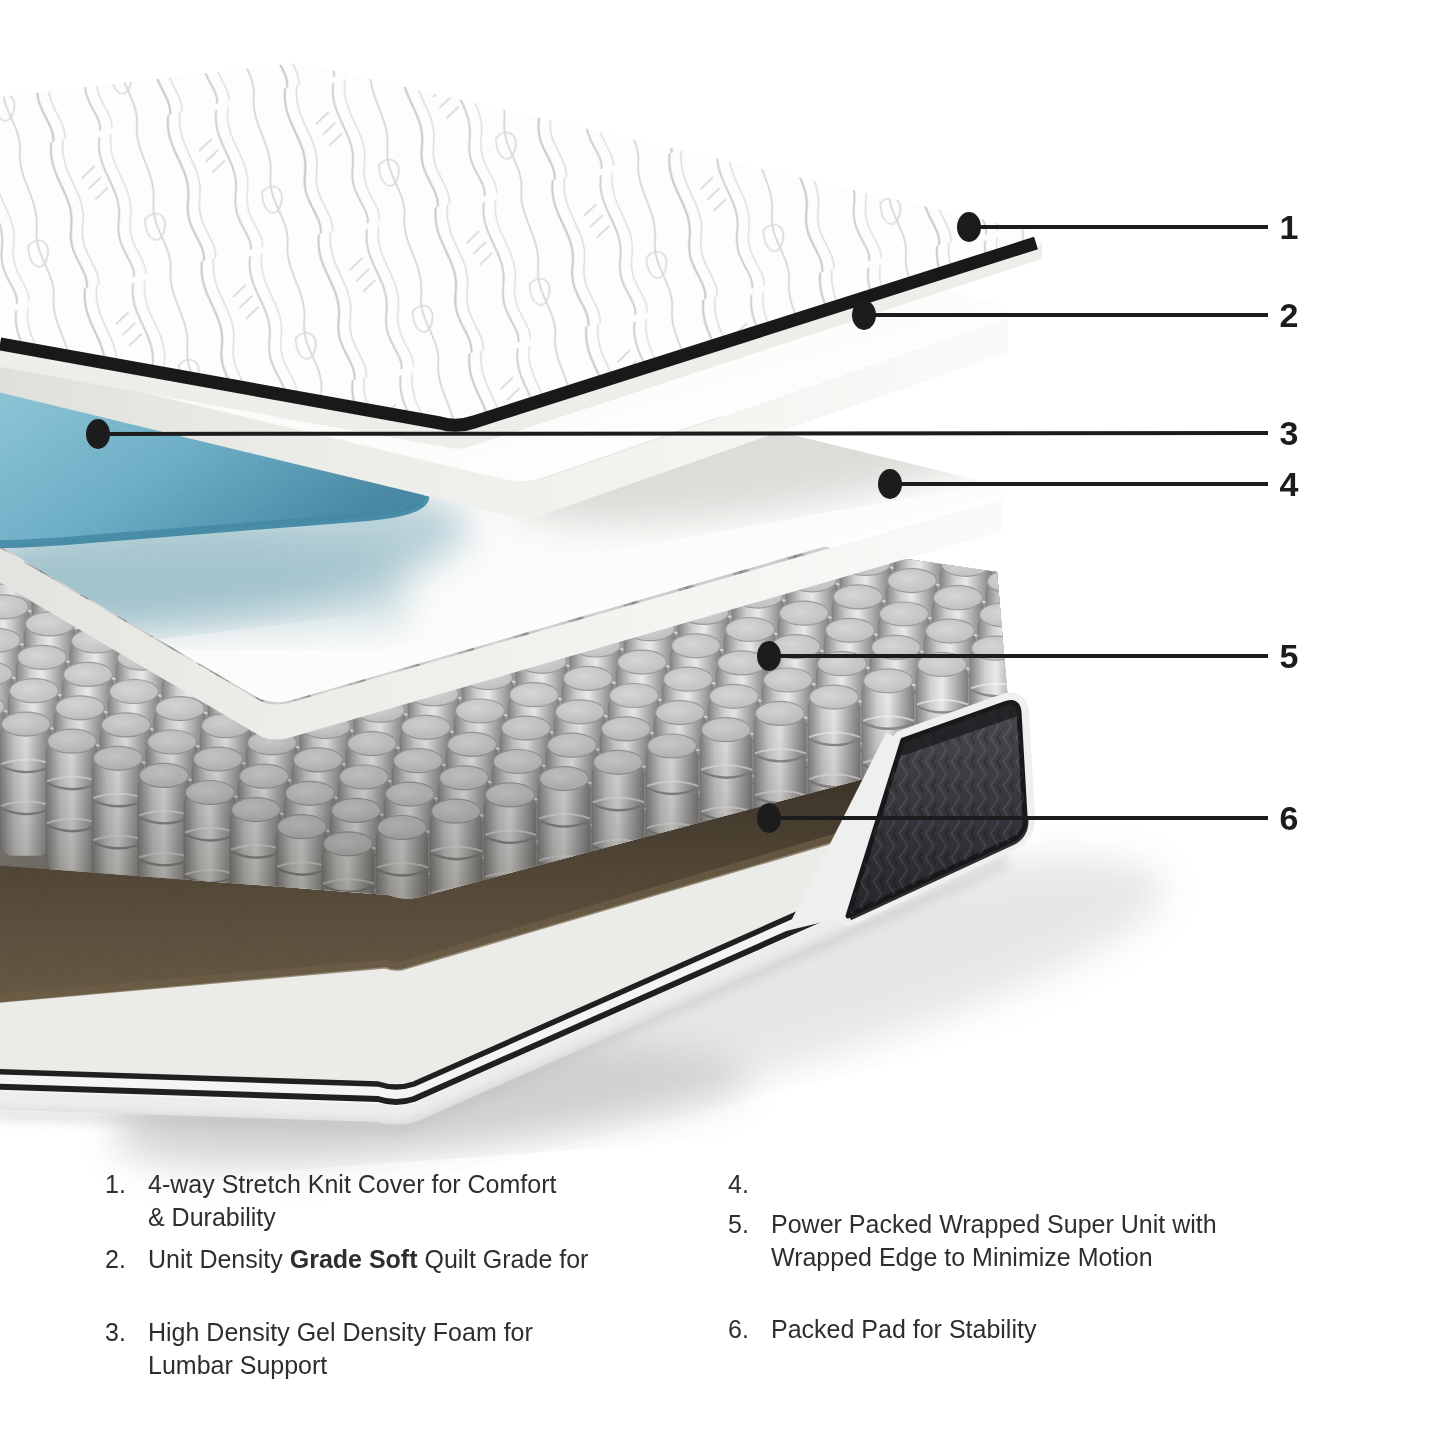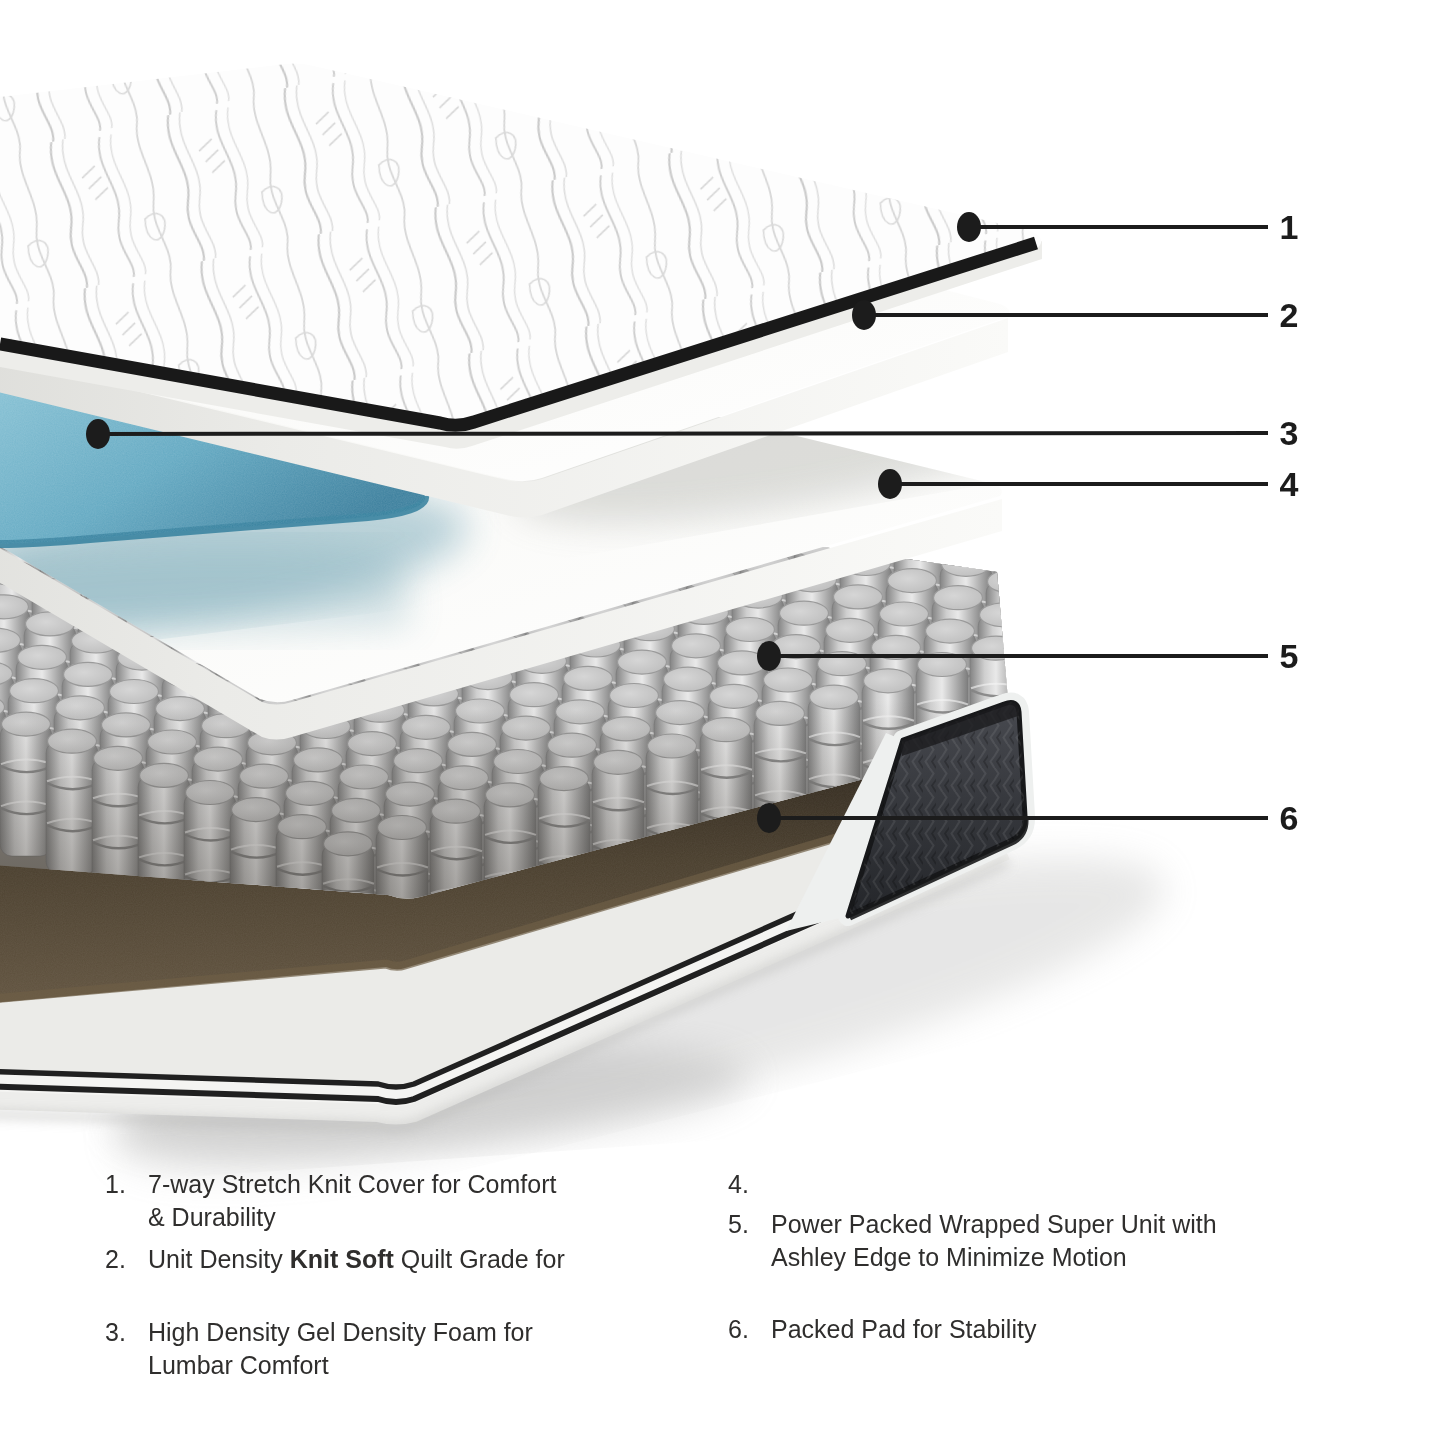--- a/index.html
+++ b/index.html
@@ -451,45 +451,45 @@
 <div class="num" style="left:1289px;top:315px;">2</div>
 <div class="num" style="left:1289px;top:433px;">3</div>
 <div class="num" style="left:1289px;top:484px;">4</div>
 <div class="num" style="left:1289px;top:656px;">5</div>
 <div class="num" style="left:1289px;top:818px;">6</div>
 
 <div id="legend">
   <div class="legend-item" style="left:105px;top:1168px;width:580px;">
     <span class="n">1.</span>
     <span class="t">
-      <span class="line">7-way Stretch Knit Cover for Comfort</span>
+      <span class="line">4-way Stretch Knit Cover for Comfort</span>
       <span class="line">&amp; Durability</span>
     </span>
   </div>
   <div class="legend-item" style="left:105px;top:1243px;width:580px;">
     <span class="n">2.</span>
     <span class="t">
-      <span class="line"><span>Unit Density </span><span class="b">Knit Soft</span><span> Quilt Grade for</span></span>
+      <span class="line"><span>Unit Density </span><span class="b">Grade Soft</span><span> Quilt Grade for</span></span>
     </span>
   </div>
   <div class="legend-item" style="left:105px;top:1316px;width:580px;">
     <span class="n">3.</span>
     <span class="t">
       <span class="line">High Density Gel Density Foam for</span>
-      <span class="line">Lumbar Comfort</span>
+      <span class="line">Lumbar Support</span>
     </span>
   </div>
   <div class="legend-item" style="left:728px;top:1168px;width:580px;">
     <span class="n">4.</span>
   </div>
   <div class="legend-item" style="left:728px;top:1208px;width:580px;">
     <span class="n">5.</span>
     <span class="t">
       <span class="line">Power Packed Wrapped Super Unit with</span>
-      <span class="line">Ashley Edge to Minimize Motion</span>
+      <span class="line">Wrapped Edge to Minimize Motion</span>
     </span>
   </div>
   <div class="legend-item" style="left:728px;top:1313px;width:580px;">
     <span class="n">6.</span>
     <span class="t">
       <span class="line">Packed Pad for Stability</span>
     </span>
   </div>
 </div>
 </div>

